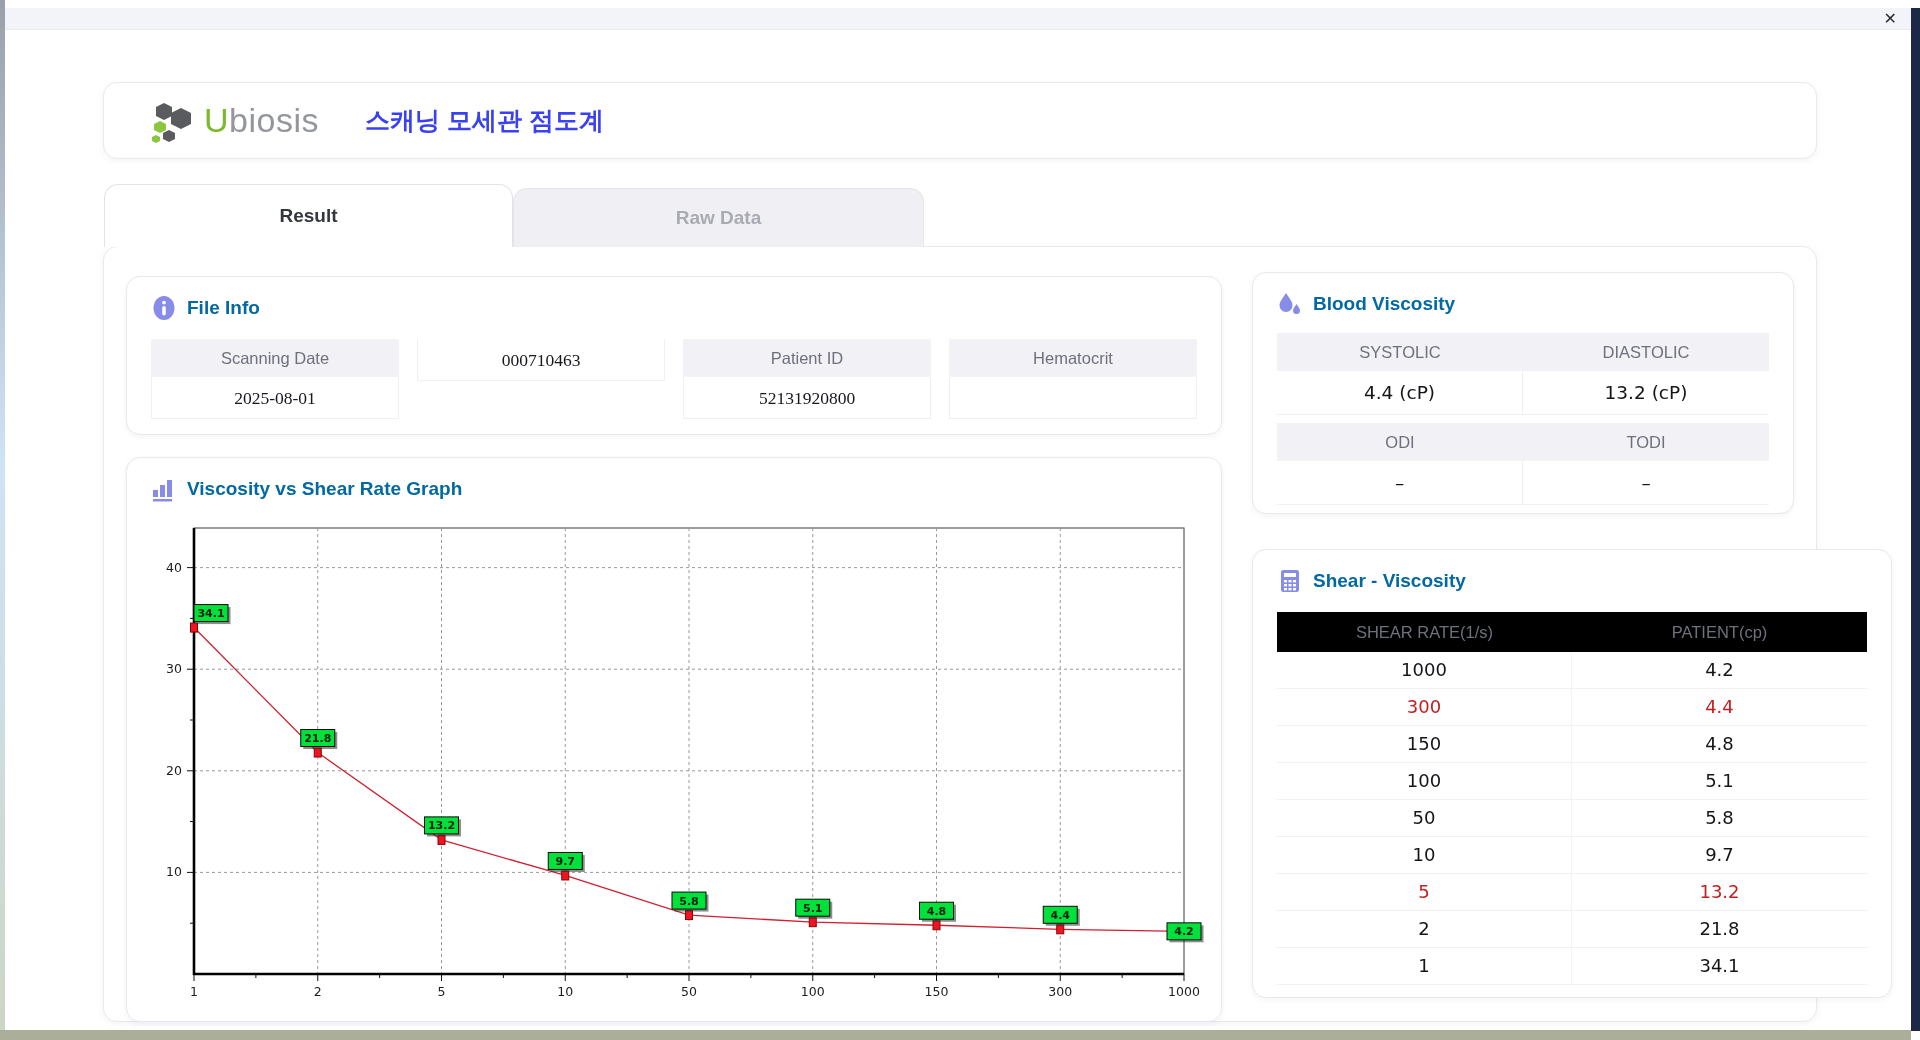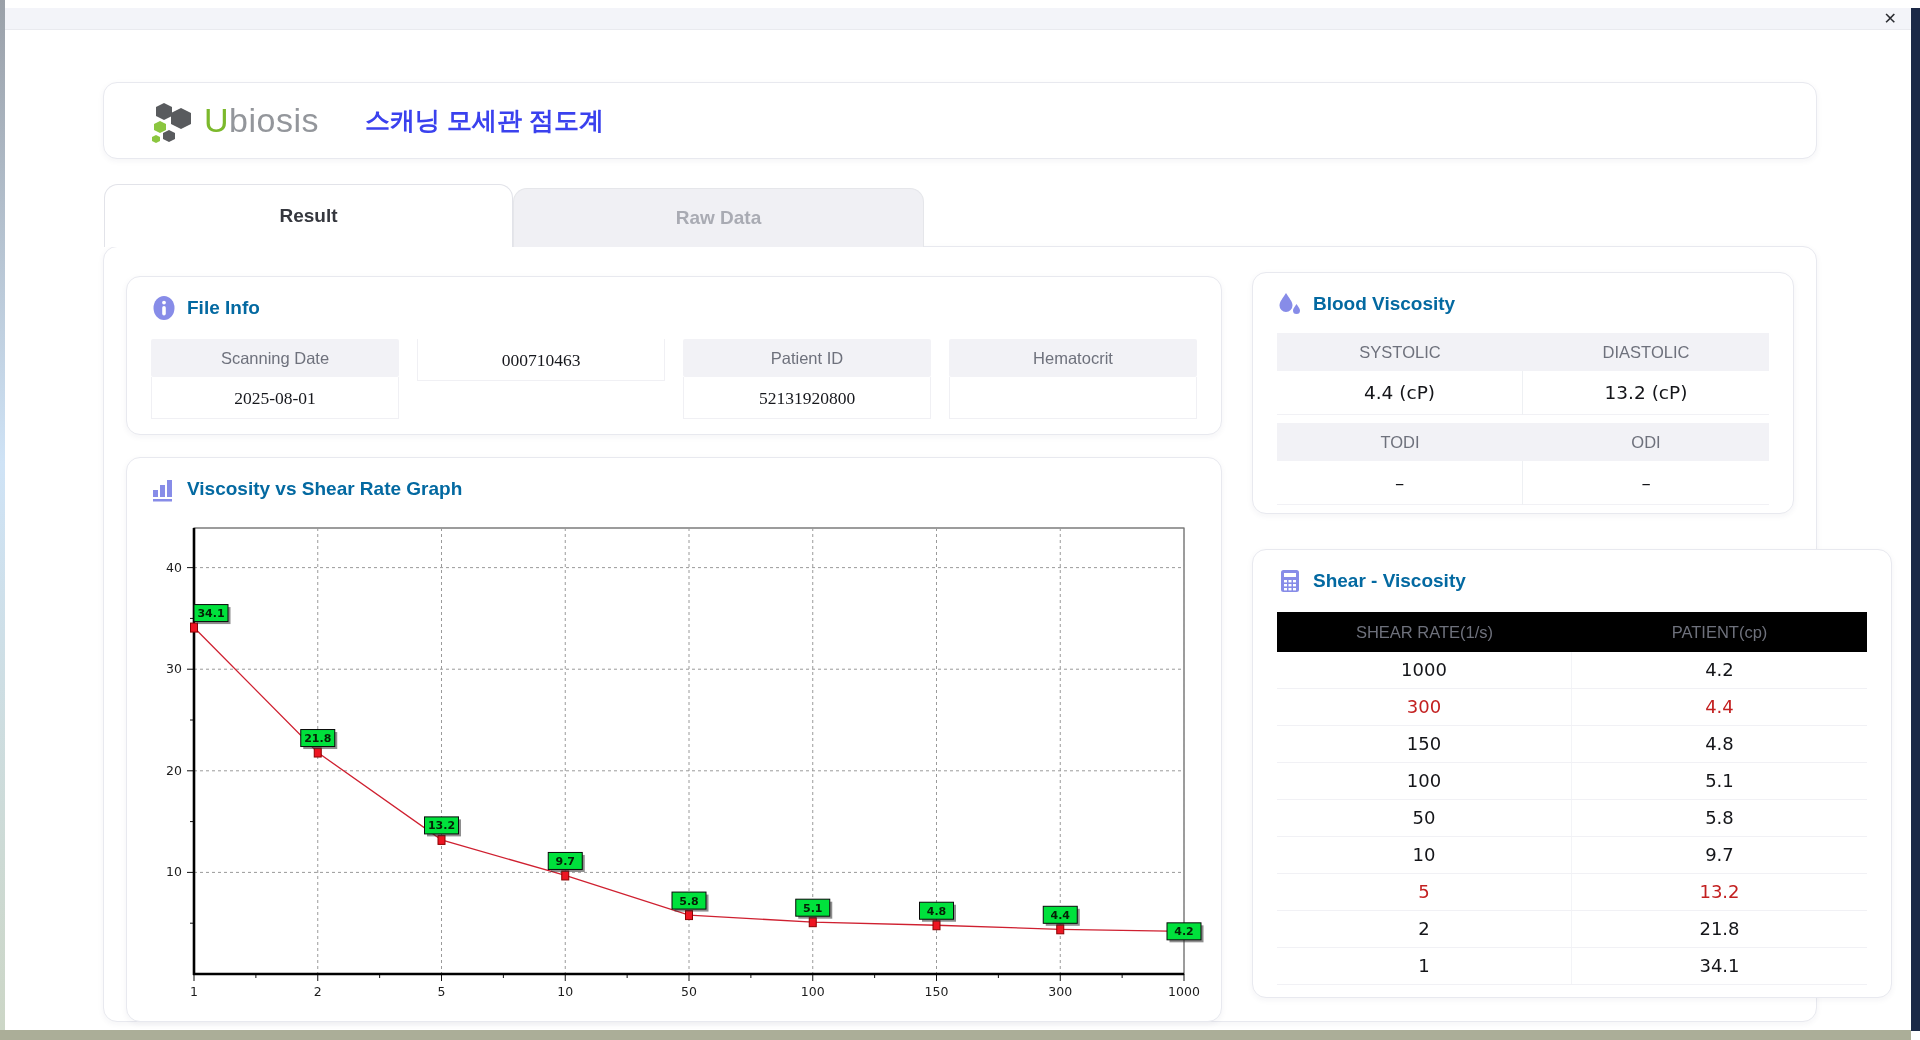--- a/index.html
+++ b/index.html
@@ -254,22 +254,22 @@
     <div class="bv-row">
       <div class="bv-head">SYSTOLIC</div>
       <div class="bv-head">DIASTOLIC</div>
     </div>
     <div class="bv-row">
       <div class="bv-val first">4.4 (cP)</div>
       <div class="bv-val">13.2 (cP)</div>
     </div>
     <div class="bv-gap"></div>
     <div class="bv-row">
+      <div class="bv-head">ODI</div>
       <div class="bv-head">TODI</div>
-      <div class="bv-head">ODI</div>
     </div>
     <div class="bv-row">
       <div class="bv-val first">–</div>
       <div class="bv-val">–</div>
     </div>
   </div>
 </div>
 
 <div class="card shear-card">
   <div class="sec-title">

